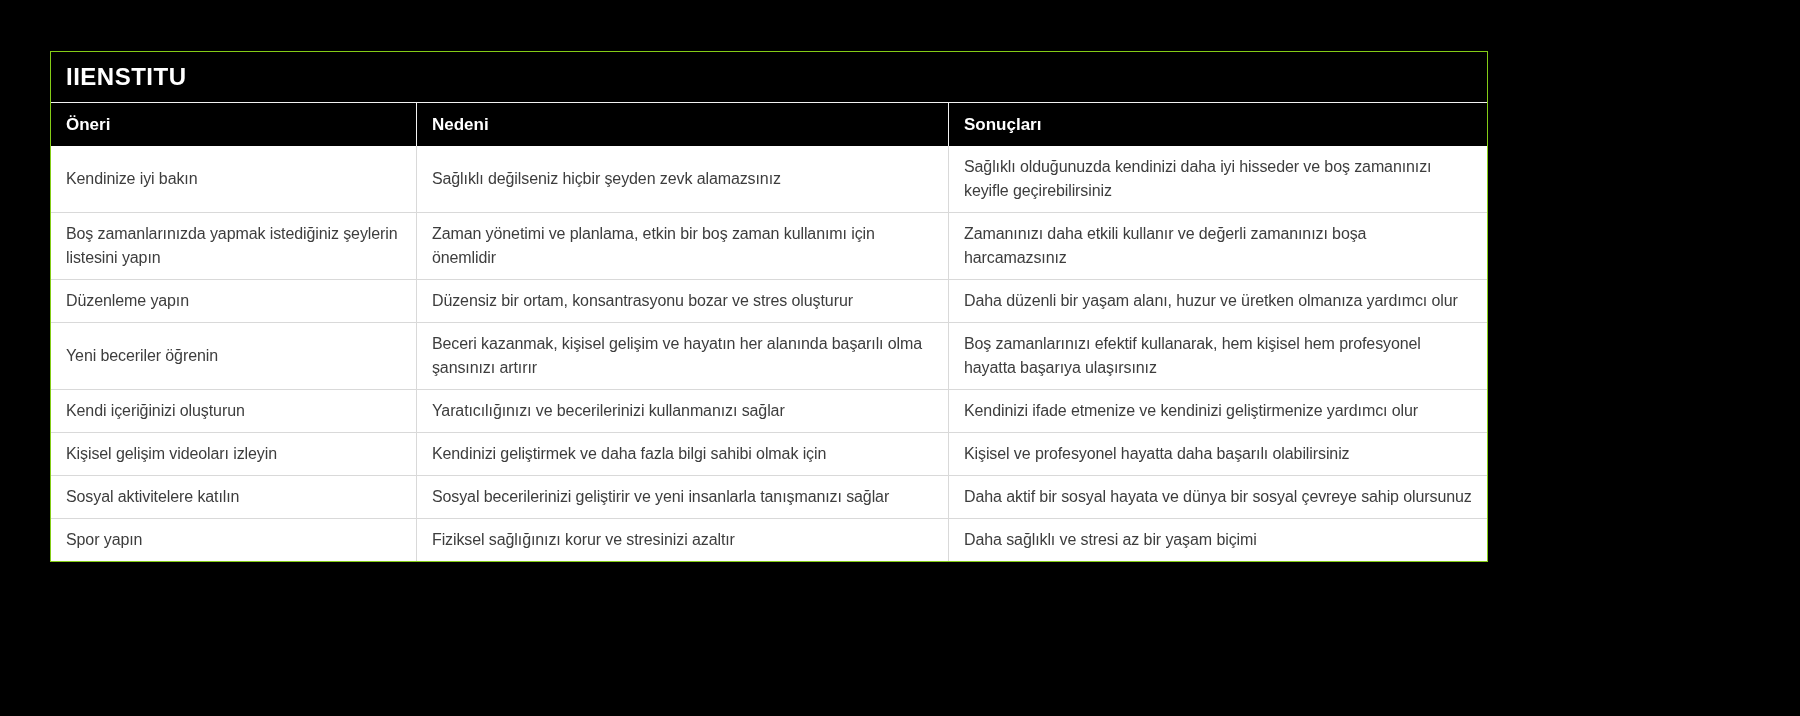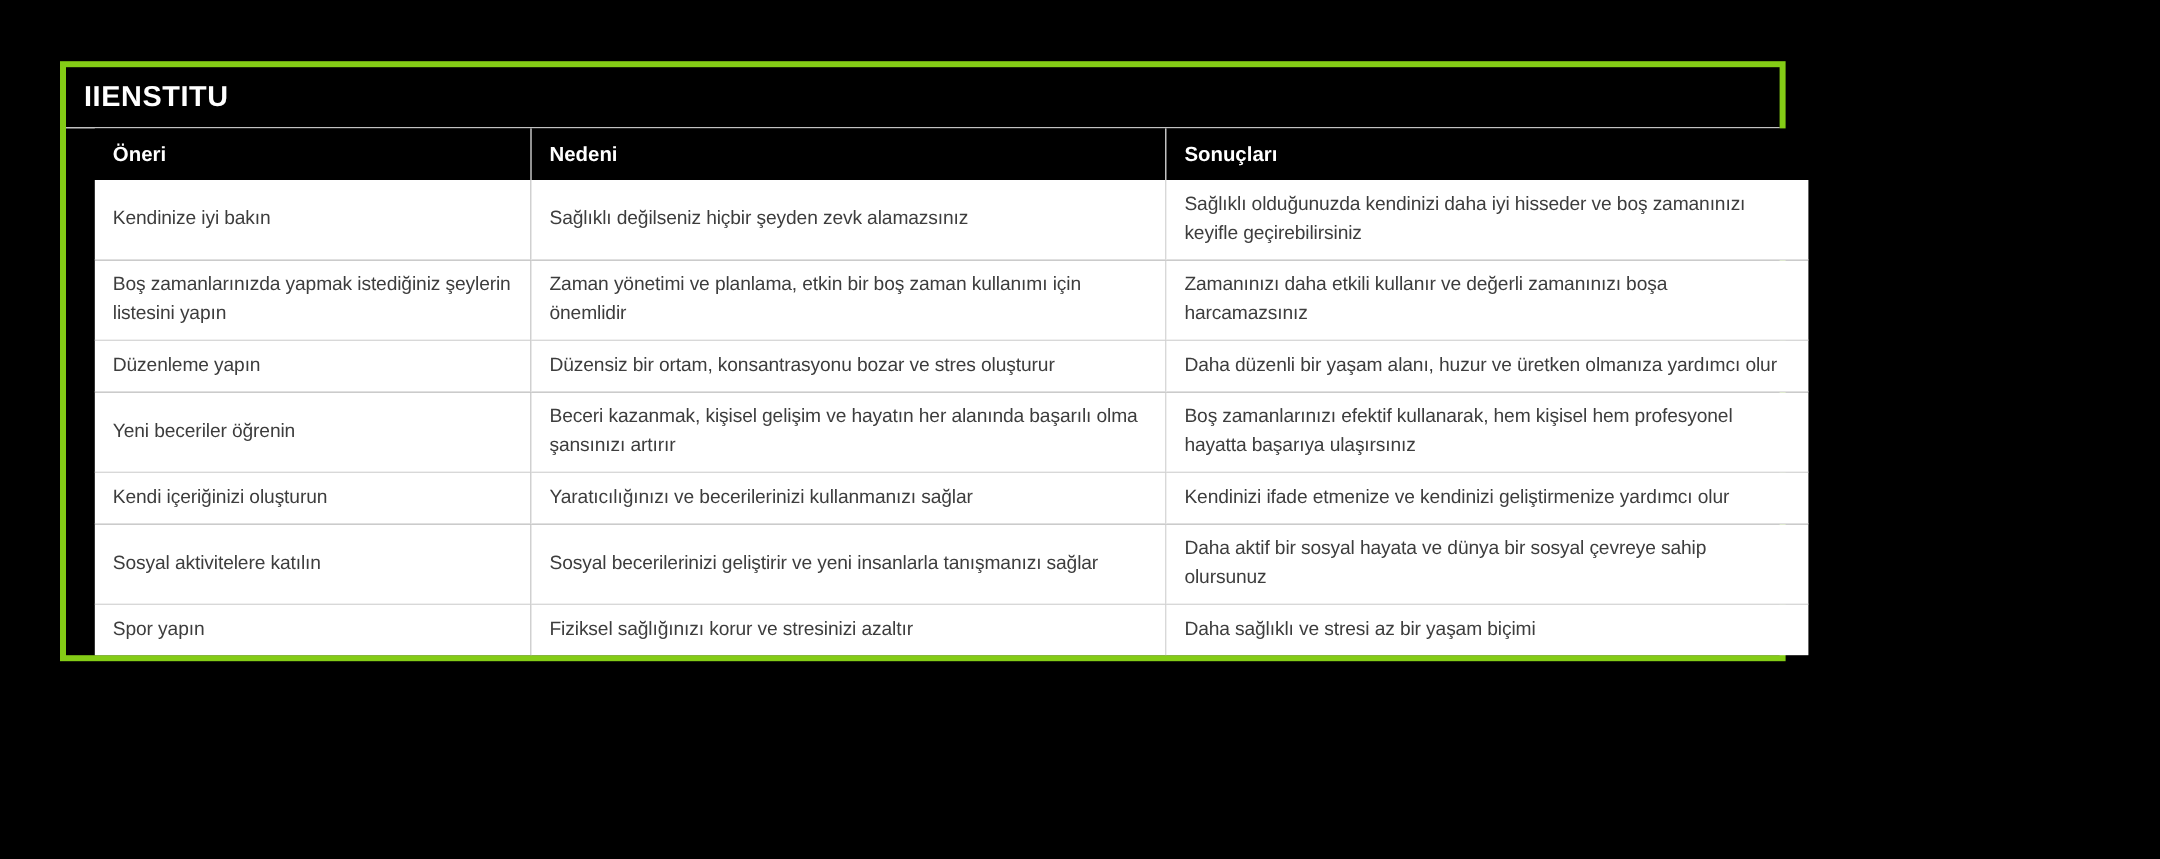--- a/index.html
+++ b/index.html
@@ -18,42 +18,41 @@
     width: 1800px;
     height: 716px;
     background: #000000;
   }
   .card {
     position: absolute;
     left: 50px;
     top: 51px;
     width: 1438px;
     box-sizing: border-box;
-    border: 5px solid #84cc16;
+    border: 1px solid #84cc16;
     background: #000000;
   }
   .title-bar {
     height: 51px;
     display: flex;
     align-items: center;
     padding: 0 15px;
     border-bottom: 1px solid #f2f2f2;
     box-sizing: border-box;
   }
   .title-bar .brand {
     color: #ffffff;
     font-size: 24px;
     font-weight: bold;
     letter-spacing: 0.5px;
   }
   table.data-table {
     width: 100%;
     border-collapse: collapse;
     table-layout: fixed;
-    margin-left: 24px;
   }
   col.c1 { width: 25.45%; }
   col.c2 { width: 37.05%; }
   col.c3 { width: 37.50%; }
   th {
     background: #000000;
     color: #ffffff;
     text-align: left;
     font-size: 17px;
     font-weight: bold;
@@ -121,20 +120,25 @@
           <td>Yeni beceriler öğrenin</td>
           <td>Beceri kazanmak, kişisel gelişim ve hayatın her alanında başarılı olma şansınızı artırır</td>
           <td>Boş zamanlarınızı efektif kullanarak, hem kişisel hem profesyonel hayatta başarıya ulaşırsınız</td>
         </tr>
         <tr>
           <td>Kendi içeriğinizi oluşturun</td>
           <td>Yaratıcılığınızı ve becerilerinizi kullanmanızı sağlar</td>
           <td>Kendinizi ifade etmenize ve kendinizi geliştirmenize yardımcı olur</td>
         </tr>
         <tr>
+          <td>Kişisel gelişim videoları izleyin</td>
+          <td>Kendinizi geliştirmek ve daha fazla bilgi sahibi olmak için</td>
+          <td>Kişisel ve profesyonel hayatta daha başarılı olabilirsiniz</td>
+        </tr>
+        <tr>
           <td>Sosyal aktivitelere katılın</td>
           <td>Sosyal becerilerinizi geliştirir ve yeni insanlarla tanışmanızı sağlar</td>
           <td>Daha aktif bir sosyal hayata ve dünya bir sosyal çevreye sahip olursunuz</td>
         </tr>
         <tr>
           <td>Spor yapın</td>
           <td>Fiziksel sağlığınızı korur ve stresinizi azaltır</td>
           <td>Daha sağlıklı ve stresi az bir yaşam biçimi</td>
         </tr>
       </tbody>

